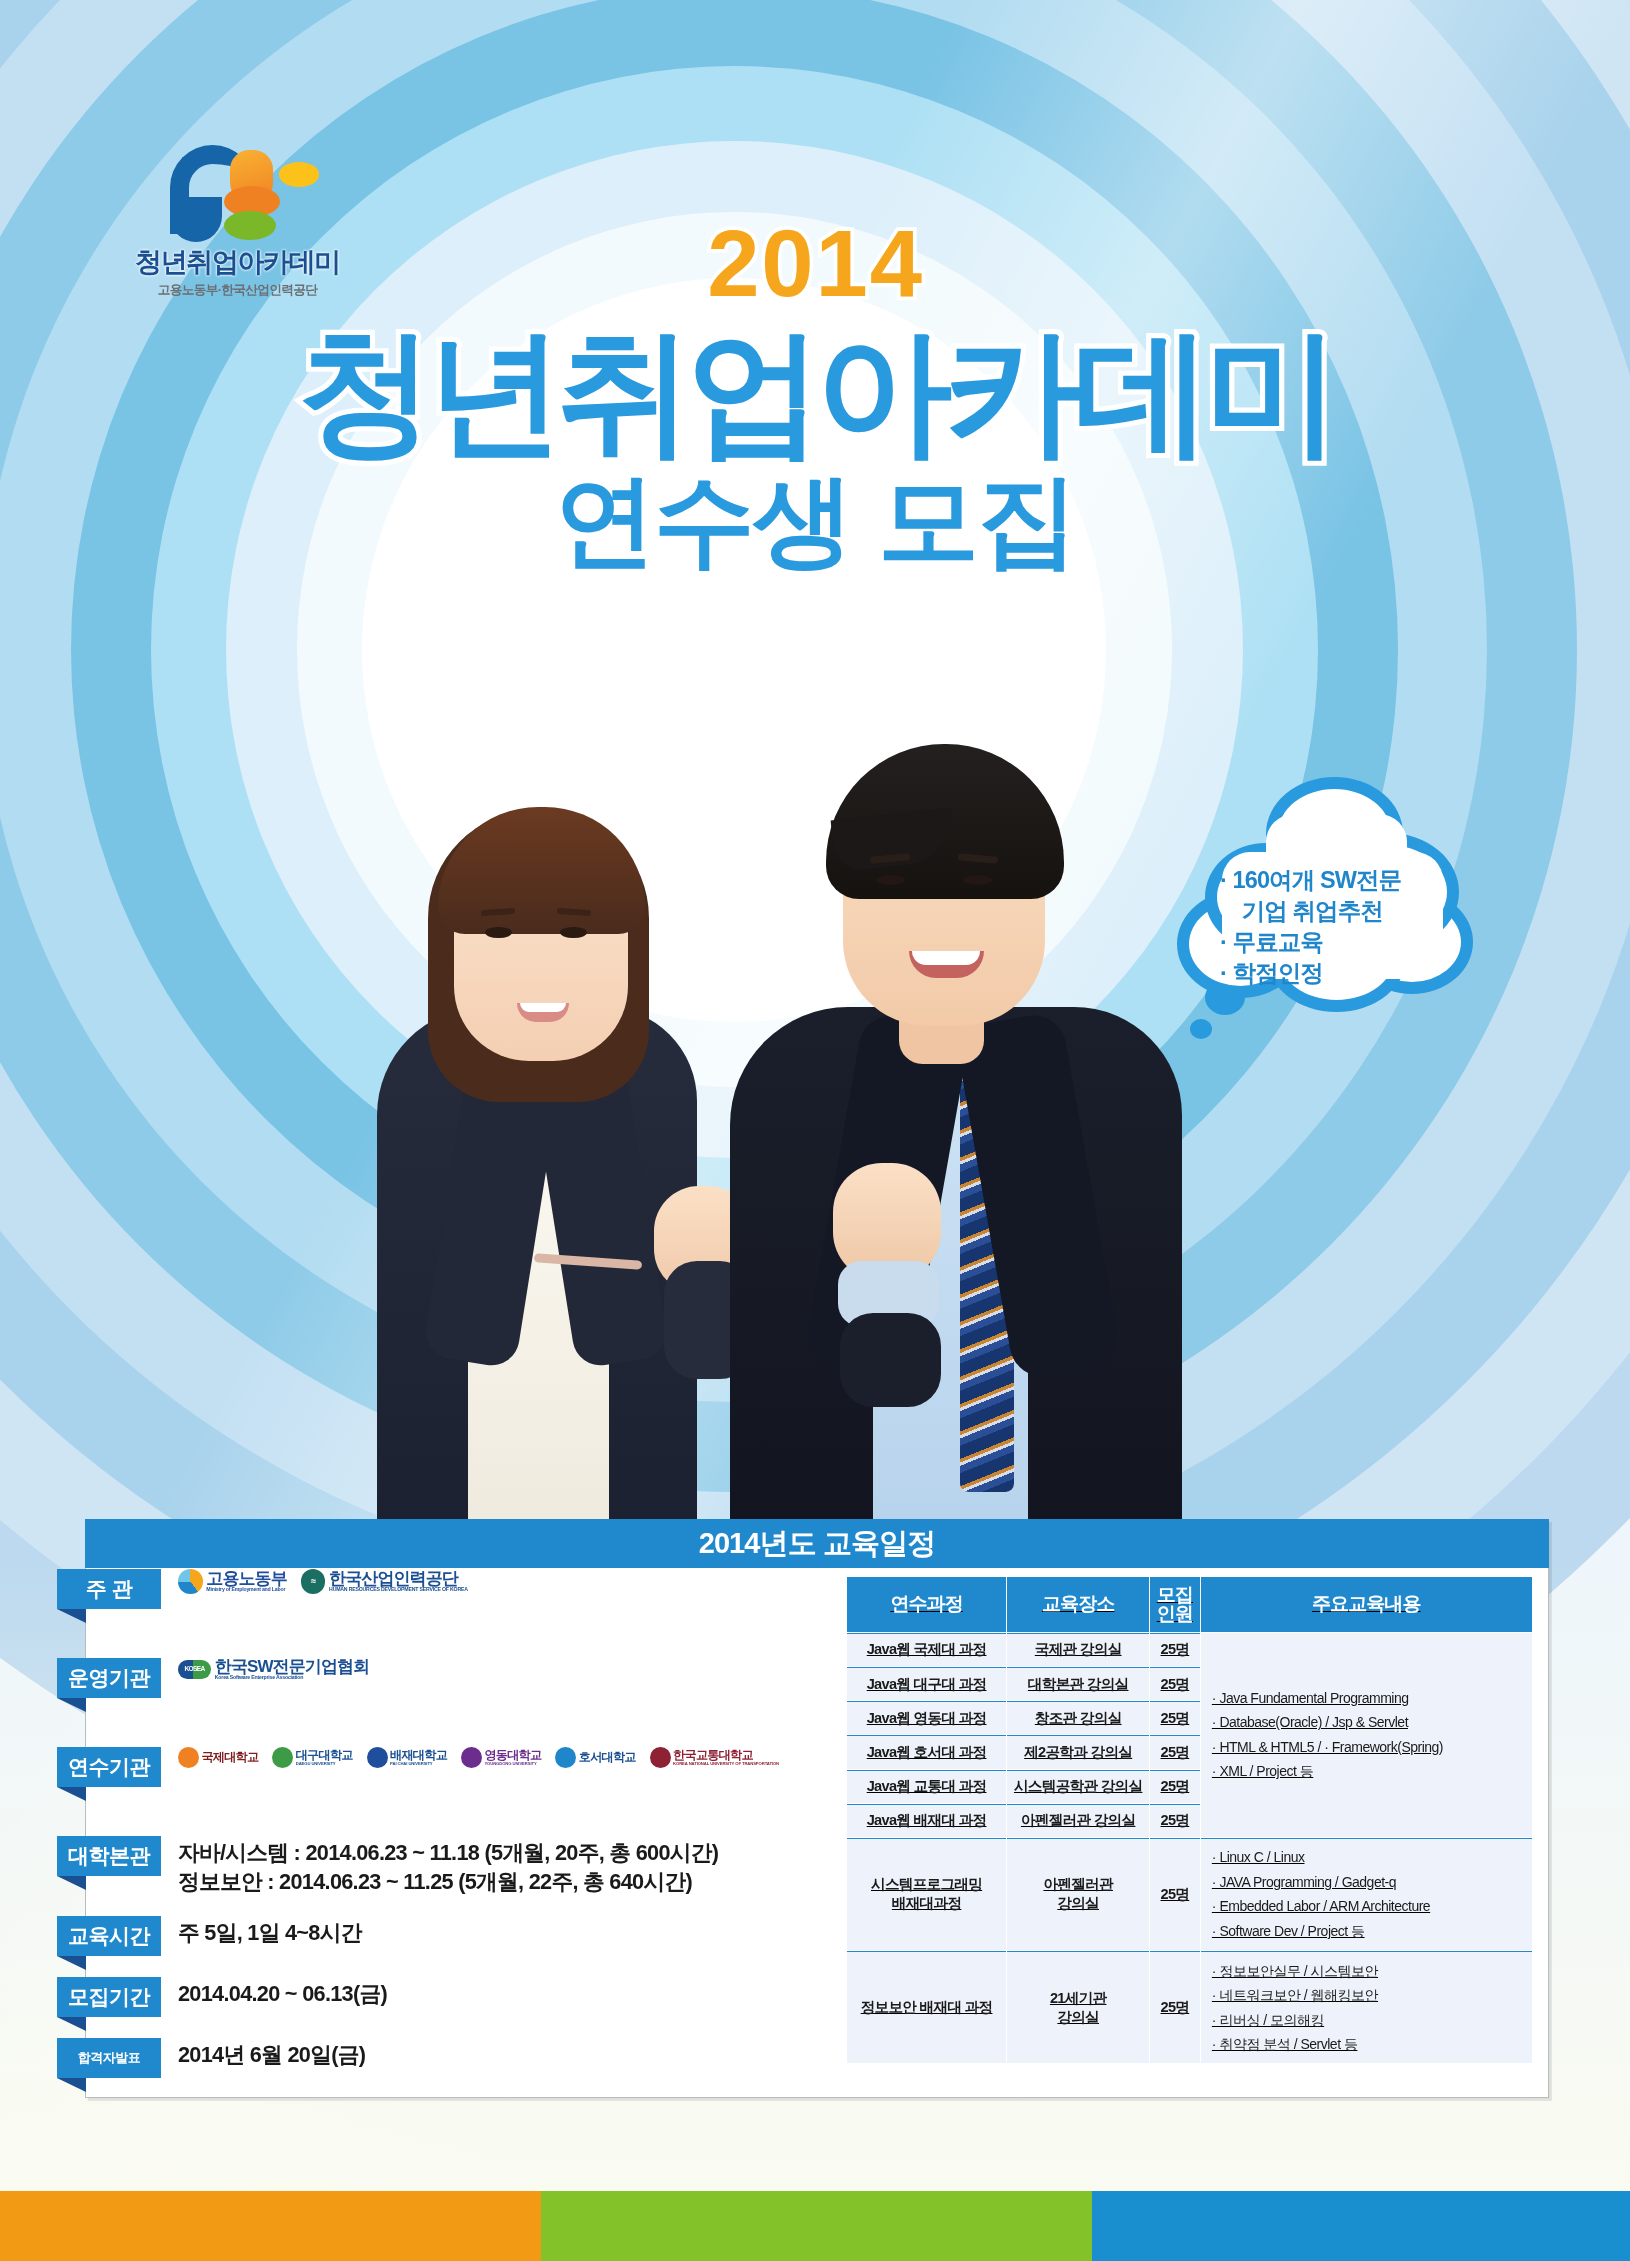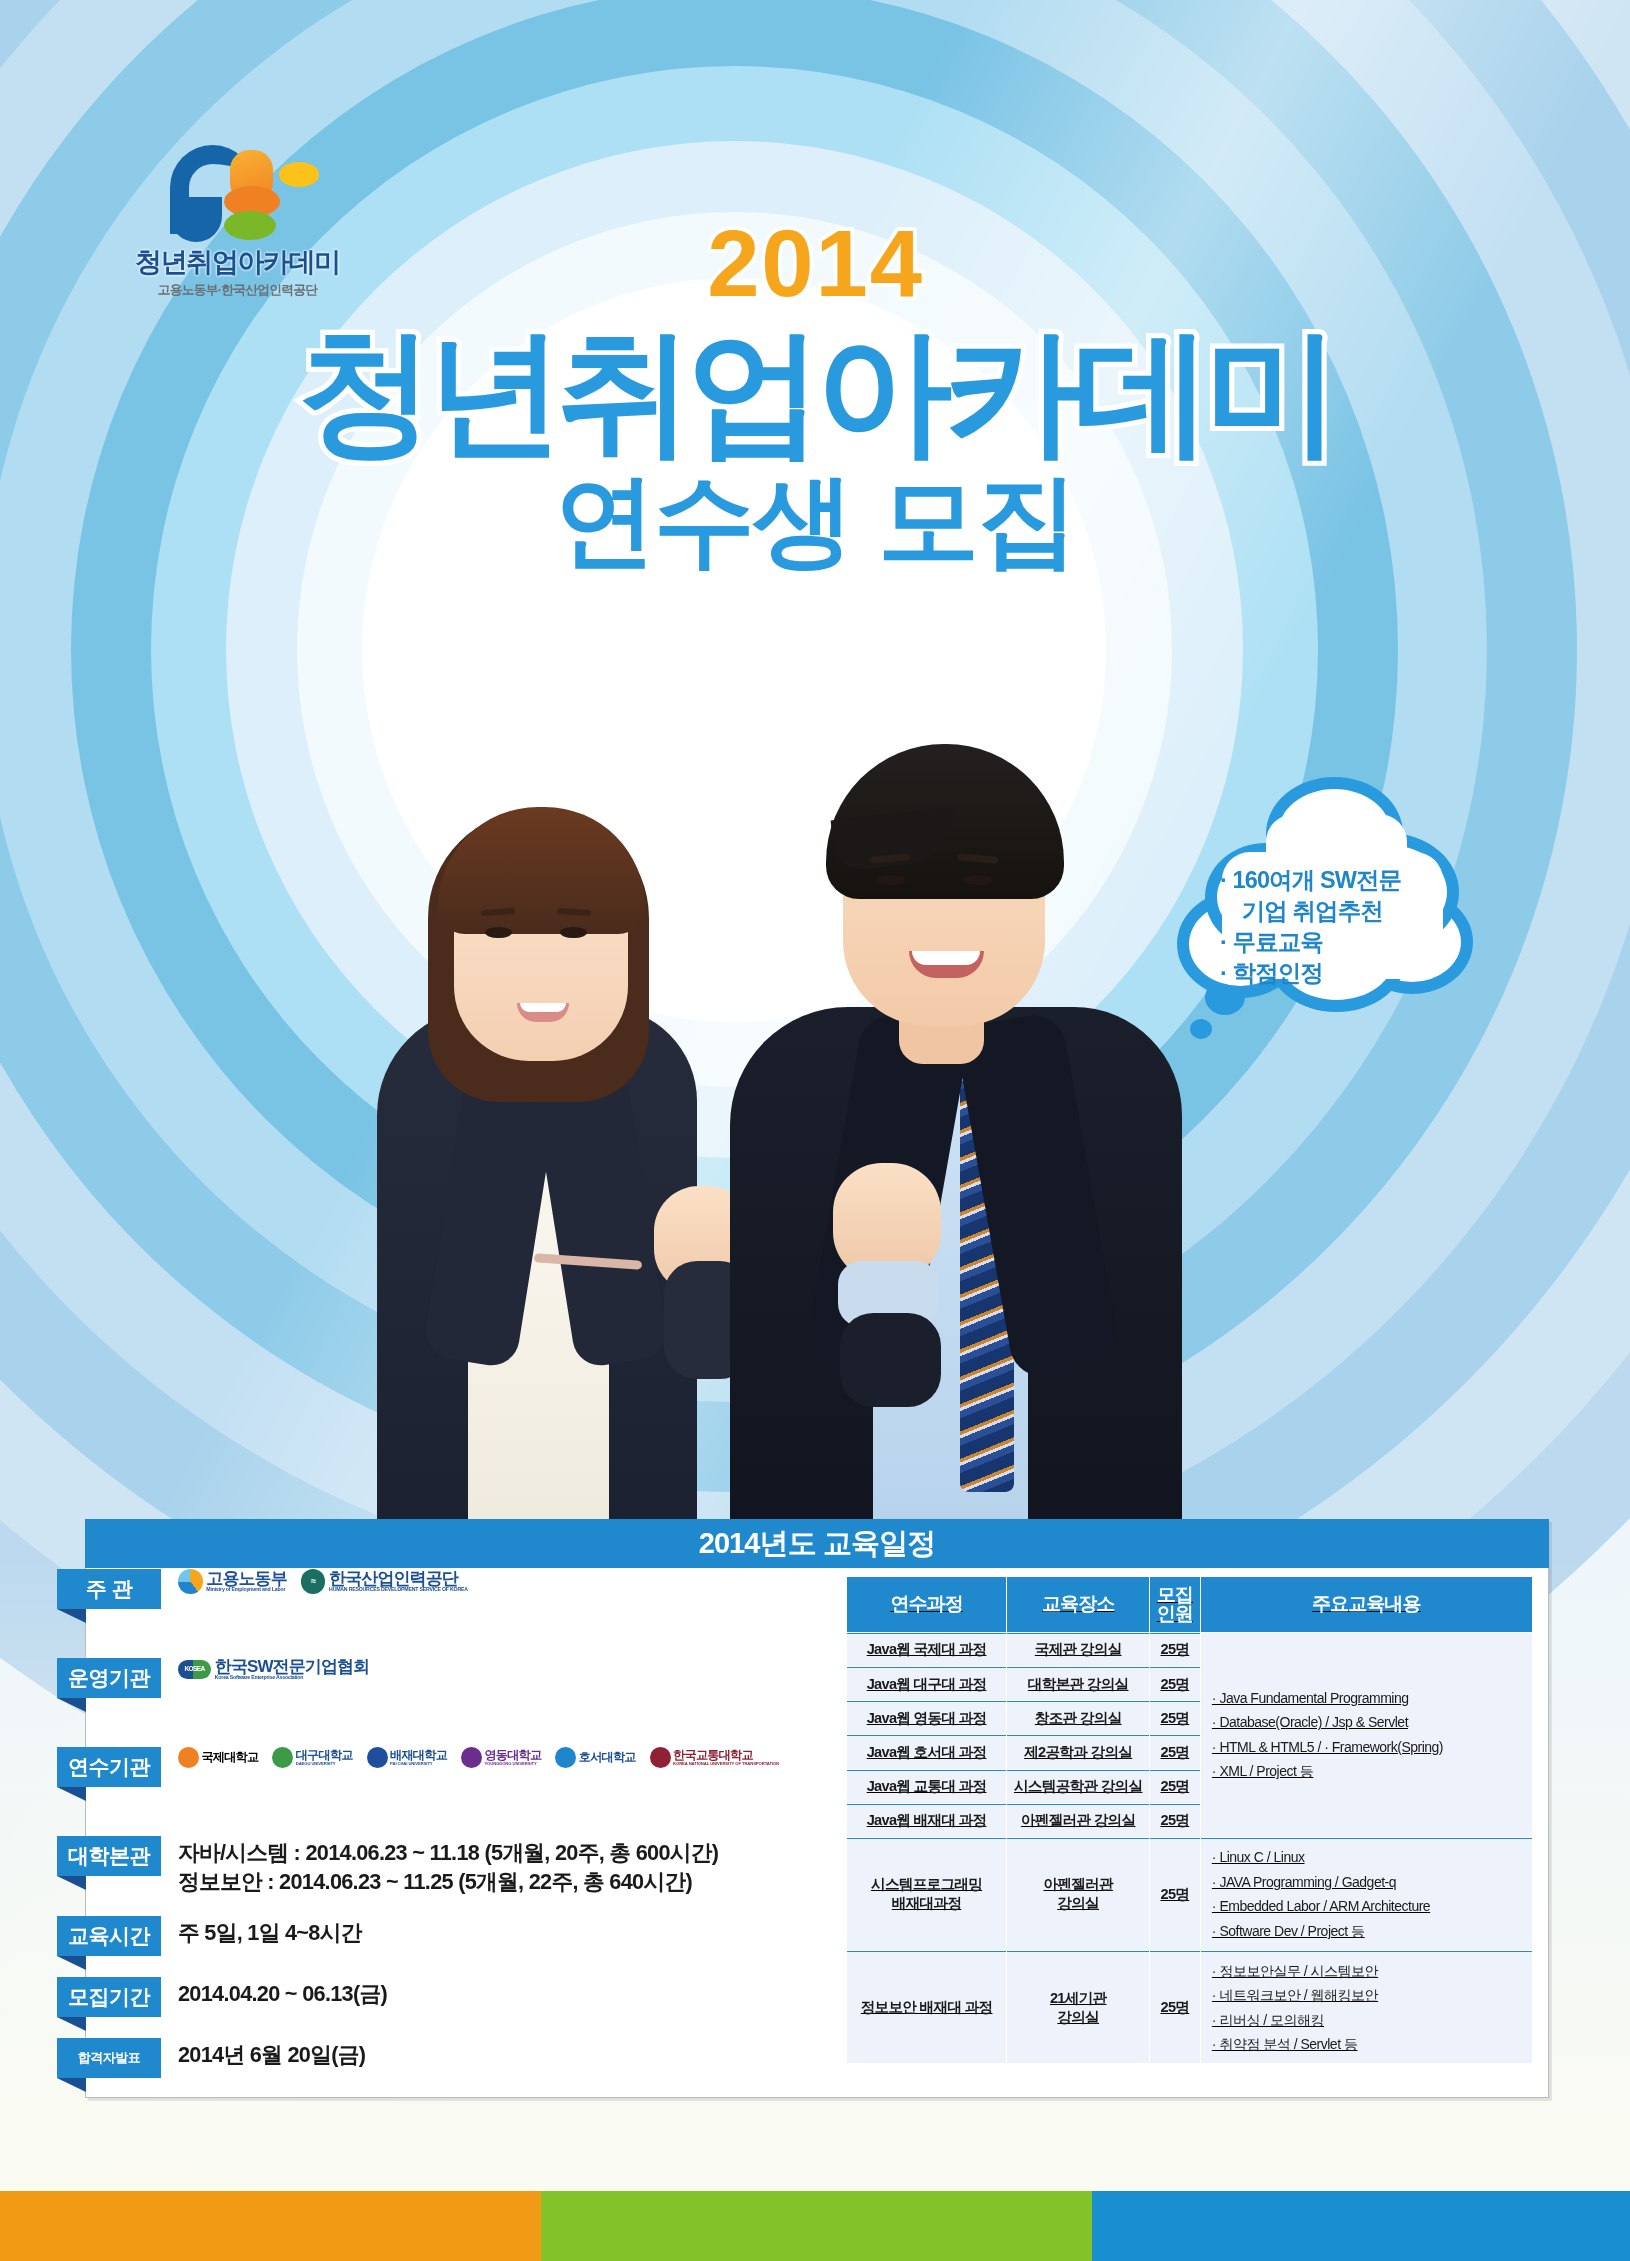--- a/index.html
+++ b/index.html
@@ -304,21 +304,21 @@
       <div class="irow" style="min-height: 89px;">
         <div class="ilabel">
           <span>연수기관</span>
           <span class="fold"></span>
         </div>
         <div class="ivalue logos" style="display: flex; align-items: center;">
           <div class="logo-row">
             <div class="uni">
               <span class="uni-seal" style="background: rgb(240, 129, 34);"></span>
               <div class="uni-txt">
-                <span class="uni-ko" style="color: #000000;">국제대학교</span>
+                <span class="uni-ko" style="color: #7f1d1d;">국제대학교</span>
                 <span class="uni-en" style="color: rgb(26, 79, 145);"></span>
               </div>
             </div>
             <div class="uni">
               <span class="uni-seal" style="background: rgb(61, 155, 71);"></span>
               <div class="uni-txt">
                 <span class="uni-ko" style="color: rgb(26, 79, 145); font-family: Liberation Serif, serif;">대구대학교</span>
                 <span class="uni-en" style="color: rgb(26, 79, 145);">DAEGU UNIVERSITY</span>
               </div>
             </div>

